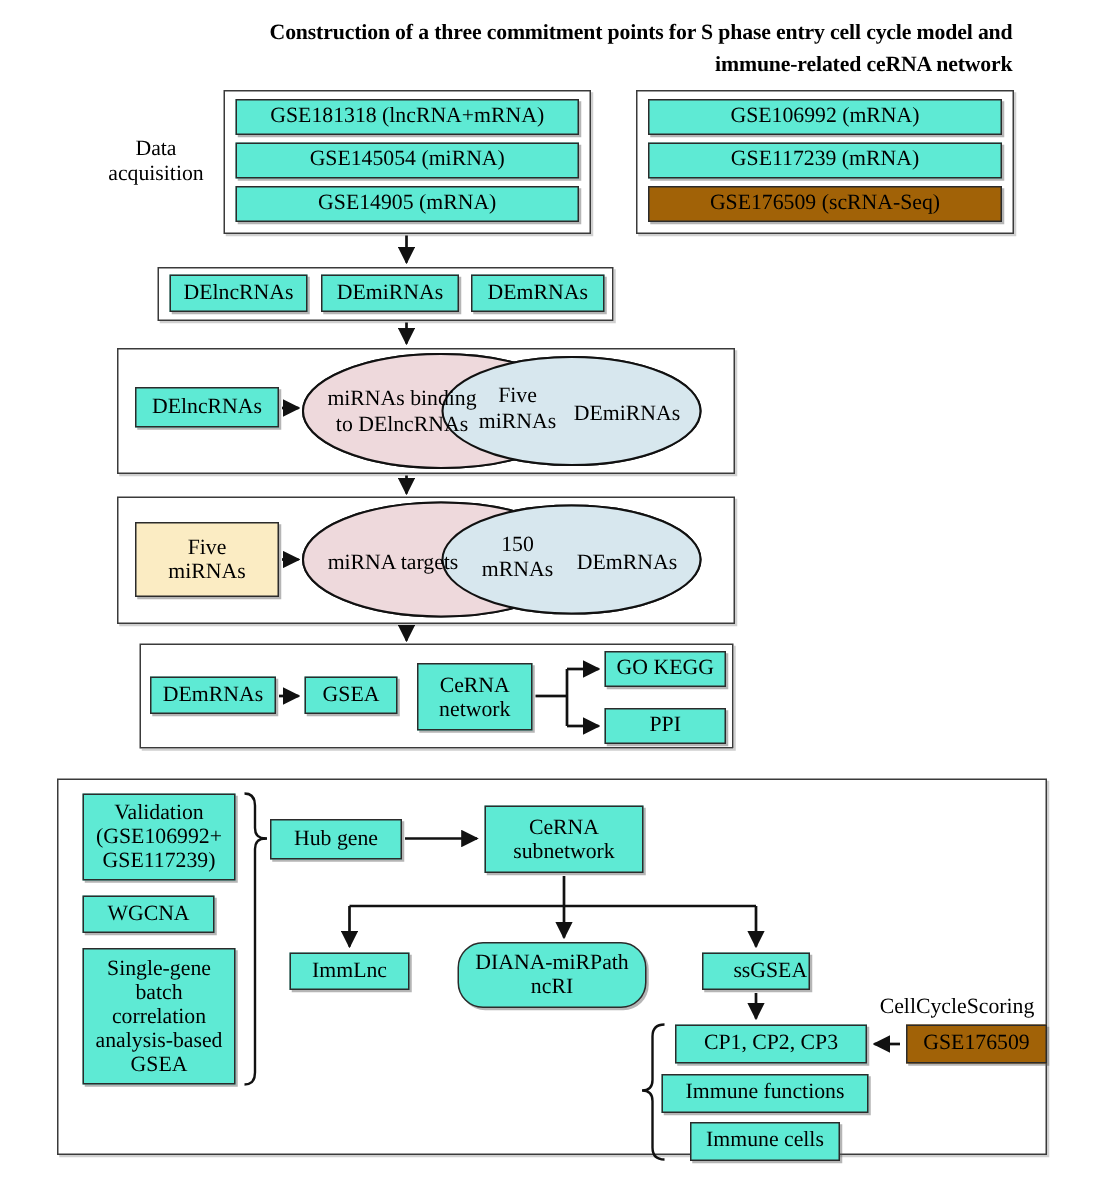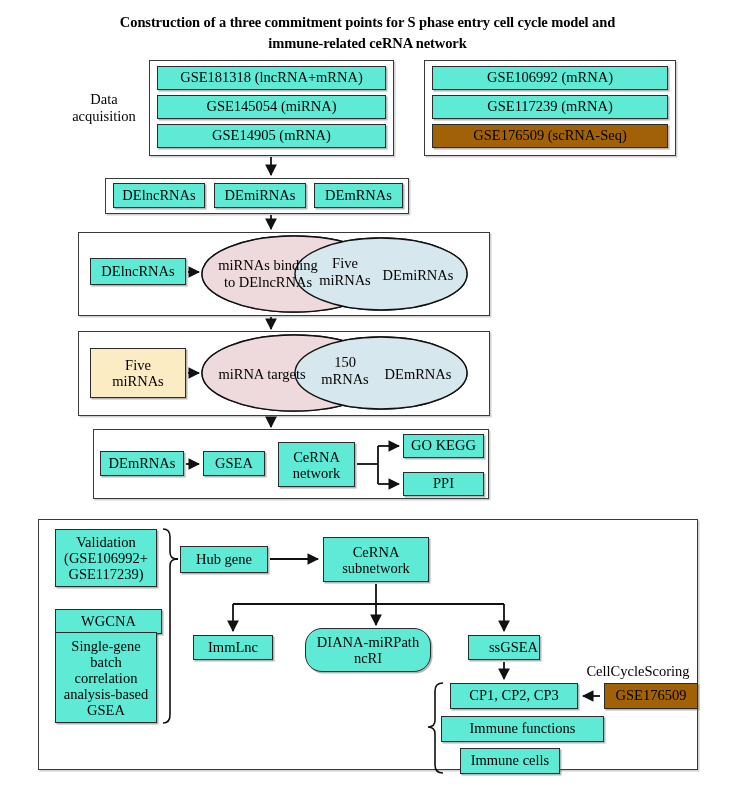--- a/index.html
+++ b/index.html
@@ -6,21 +6,21 @@
   body{
     width:735px;height:788px;position:relative;overflow:hidden;
     font-family:"Liberation Serif","DejaVu Serif",serif;
     color:#000;
   }
   .stage{position:absolute;left:0;top:0;width:735px;height:788px;}
 
   
   #title{
     position:absolute;left:60px;top:12px;width:615px;
-    text-align:center;font-weight:bold;font-size:14.5px;line-height:21px;
+    text-align:right;font-weight:bold;font-size:14.5px;line-height:21px;
     letter-spacing:-0.1px;
   }
 
   
   .node{
     position:absolute;box-sizing:border-box;
     border:1.3px solid #2b2b2b;
     background:#5eead4;
     display:flex;align-items:center;justify-content:center;
     text-align:center;font-size:14.5px;line-height:15.5px;
@@ -131,21 +131,21 @@
 
   <div class="group" style="left:38px;top:519px;width:660px;height:251px;"></div>
 
   <div class="node multiline" style="left:55px;top:529px;width:102px;height:58px;">
     <div>
       <div>Validation</div>
       <div>(GSE106992+</div>
       <div>GSE117239)</div>
     </div>
   </div>
-  <div class="node" style="left:55px;top:597px;width:107px;height:25px;margin-top:12px;">
+  <div class="node" style="left:55px;top:597px;width:88px;height:25px;">
       <span>WGCNA</span>
     </div>
   <div class="node multiline" style="left:55px;top:632px;width:102px;height:91px;">
     <div>
       <div>Single-gene</div>
       <div>batch</div>
       <div>correlation</div>
       <div>analysis-based</div>
       <div>GSEA</div>
     </div>
@@ -171,21 +171,21 @@
       <div>ncRI</div>
     </div>
   </div>
   <div class="node" style="left:468px;top:635px;width:72px;height:25px;padding-left:19px;">
       <span>ssGSEA</span>
     </div>
 
   <div class="node" style="left:450px;top:683px;width:128px;height:26px;">
       <span>CP1, CP2, CP3</span>
     </div>
-  <div class="node" style="left:441px;top:716px;width:163px;height:26px;">
+  <div class="node" style="left:441px;top:716px;width:138px;height:26px;">
       <span>Immune functions</span>
     </div>
   <div class="node" style="left:460px;top:748px;width:100px;height:26px;">
       <span>Immune cells</span>
     </div>
 
   <div class="plain" style="left:578px;top:663px;width:120px;"><span>CellCycleScoring</span></div>
   <div class="node pink" style="left:604px;top:683px;width:94px;height:26px;align-items:center;">
       <span>GSE176509</span>
     </div>

